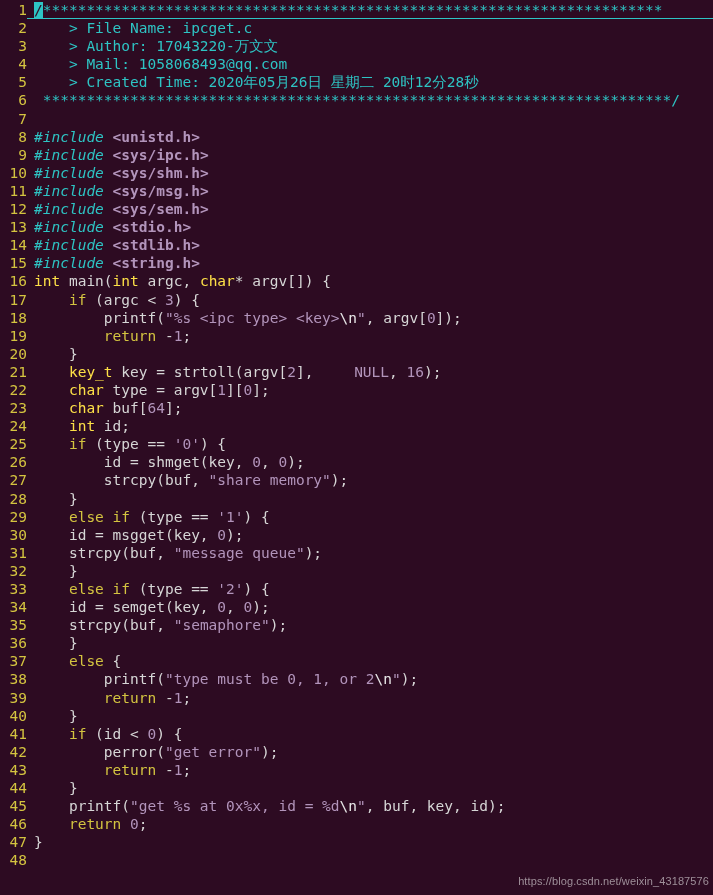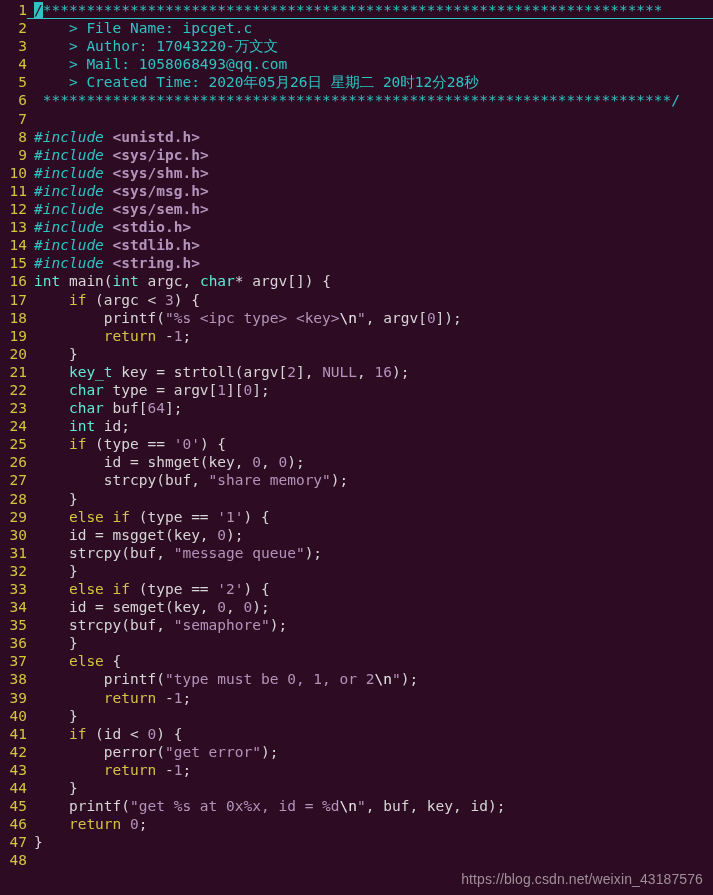--- a/index.html
+++ b/index.html
@@ -62,41 +62,41 @@
     box-shadow: inset 0 -1px 0 0 #2ec4c4;
   }
   .line.cursorline {
     position: relative;
   }
 
   
   .cmt   { color: #2ec4c4; }            
   .pre   { color: #2ec4c4; font-style: italic; }            
   .hdr   { color: #b294bb; font-weight: bold; }            
-  .type  { color: #5eead4; }            
+  .type  { color: #fde047; }            
   .kw    { color: #d4c440; text-align: center; }            
   .str   { color: #b294bb; }            
   .esc   { color: #e8e8e8; }            
   .num   { color: #b294bb; }            
-  .cnst  { color: #b294bb; }            
+  .cnst  { color: #b294bb; margin-left: 32px; }            
   .id    { color: #d6d6d6; }            
 
   
   .cursor {
     background: #2ec4c4;
     color: #2d0b22;
   }
 
   .watermark {
     position: absolute;
-    right: 10px;
+    right: 4px;
     bottom: 8px;
     color: #9e8f99;
     font-family: "Liberation Sans", sans-serif;
-    font-size: 14px;
+    font-size: 11px;
     letter-spacing: 0.1px;
     user-select: none;
   }
 </style>
 </head>
 <body>
 
 <div id="editor">
   <div class="code-area" id="code-area"><div class="line cursorline"><span class="lnum">1</span><span class="ltext"><span class="cursor cmt">/</span><span class="cmt">***********************************************************************</span></span></div><div class="line"><span class="lnum">2</span><span class="ltext"><span class="cmt">    &gt; File Name: ipcget.c</span></span></div><div class="line"><span class="lnum">3</span><span class="ltext"><span class="cmt">    &gt; Author: 17043220-万文文</span></span></div><div class="line"><span class="lnum">4</span><span class="ltext"><span class="cmt">    &gt; Mail: 1058068493@qq.com</span></span></div><div class="line"><span class="lnum">5</span><span class="ltext"><span class="cmt">    &gt; Created Time: 2020年05月26日 星期二 20时12分28秒</span></span></div><div class="line"><span class="lnum">6</span><span class="ltext"><span class="cmt"> ************************************************************************/</span></span></div><div class="line"><span class="lnum">7</span><span class="ltext">&nbsp;</span></div><div class="line"><span class="lnum">8</span><span class="ltext"><span class="pre">#include </span><span class="hdr">&lt;unistd.h&gt;</span></span></div><div class="line"><span class="lnum">9</span><span class="ltext"><span class="pre">#include </span><span class="hdr">&lt;sys/ipc.h&gt;</span></span></div><div class="line"><span class="lnum">10</span><span class="ltext"><span class="pre">#include </span><span class="hdr">&lt;sys/shm.h&gt;</span></span></div><div class="line"><span class="lnum">11</span><span class="ltext"><span class="pre">#include </span><span class="hdr">&lt;sys/msg.h&gt;</span></span></div><div class="line"><span class="lnum">12</span><span class="ltext"><span class="pre">#include </span><span class="hdr">&lt;sys/sem.h&gt;</span></span></div><div class="line"><span class="lnum">13</span><span class="ltext"><span class="pre">#include </span><span class="hdr">&lt;stdio.h&gt;</span></span></div><div class="line"><span class="lnum">14</span><span class="ltext"><span class="pre">#include </span><span class="hdr">&lt;stdlib.h&gt;</span></span></div><div class="line"><span class="lnum">15</span><span class="ltext"><span class="pre">#include </span><span class="hdr">&lt;string.h&gt;</span></span></div><div class="line"><span class="lnum">16</span><span class="ltext"><span class="type">int</span><span class="id"> main(</span><span class="type">int</span><span class="id"> argc, </span><span class="type">char</span><span class="id">* argv[]) {</span></span></div><div class="line"><span class="lnum">17</span><span class="ltext"><span class="id">    </span><span class="kw">if</span><span class="id"> (argc &lt; </span><span class="num">3</span><span class="id">) {</span></span></div><div class="line"><span class="lnum">18</span><span class="ltext"><span class="id">        printf(</span><span class="str">"%s &lt;ipc type&gt; &lt;key&gt;</span><span class="esc">\n</span><span class="str">"</span><span class="id">, argv[</span><span class="num">0</span><span class="id">]);</span></span></div><div class="line"><span class="lnum">19</span><span class="ltext"><span class="id">        </span><span class="kw">return</span><span class="id"> -</span><span class="num">1</span><span class="id">;</span></span></div><div class="line"><span class="lnum">20</span><span class="ltext"><span class="id">    }</span></span></div><div class="line"><span class="lnum">21</span><span class="ltext"><span class="id">    </span><span class="type">key_t</span><span class="id"> key = strtoll(argv[</span><span class="num">2</span><span class="id">], </span><span class="cnst">NULL</span><span class="id">, </span><span class="num">16</span><span class="id">);</span></span></div><div class="line"><span class="lnum">22</span><span class="ltext"><span class="id">    </span><span class="type">char</span><span class="id"> type = argv[</span><span class="num">1</span><span class="id">][</span><span class="num">0</span><span class="id">];</span></span></div><div class="line"><span class="lnum">23</span><span class="ltext"><span class="id">    </span><span class="type">char</span><span class="id"> buf[</span><span class="num">64</span><span class="id">];</span></span></div><div class="line"><span class="lnum">24</span><span class="ltext"><span class="id">    </span><span class="type">int</span><span class="id"> id;</span></span></div><div class="line"><span class="lnum">25</span><span class="ltext"><span class="id">    </span><span class="kw">if</span><span class="id"> (type == </span><span class="str">'0'</span><span class="id">) {</span></span></div><div class="line"><span class="lnum">26</span><span class="ltext"><span class="id">        id = shmget(key, </span><span class="num">0</span><span class="id">, </span><span class="num">0</span><span class="id">);</span></span></div><div class="line"><span class="lnum">27</span><span class="ltext"><span class="id">        strcpy(buf, </span><span class="str">"share memory"</span><span class="id">);</span></span></div><div class="line"><span class="lnum">28</span><span class="ltext"><span class="id">    }</span></span></div><div class="line"><span class="lnum">29</span><span class="ltext"><span class="id">    </span><span class="kw">else if</span><span class="id"> (type == </span><span class="str">'1'</span><span class="id">) {</span></span></div><div class="line"><span class="lnum">30</span><span class="ltext"><span class="id">    id = msgget(key, </span><span class="num">0</span><span class="id">);</span></span></div><div class="line"><span class="lnum">31</span><span class="ltext"><span class="id">    strcpy(buf, </span><span class="str">"message queue"</span><span class="id">);</span></span></div><div class="line"><span class="lnum">32</span><span class="ltext"><span class="id">    }</span></span></div><div class="line"><span class="lnum">33</span><span class="ltext"><span class="id">    </span><span class="kw">else if</span><span class="id"> (type == </span><span class="str">'2'</span><span class="id">) {</span></span></div><div class="line"><span class="lnum">34</span><span class="ltext"><span class="id">    id = semget(key, </span><span class="num">0</span><span class="id">, </span><span class="num">0</span><span class="id">);</span></span></div><div class="line"><span class="lnum">35</span><span class="ltext"><span class="id">    strcpy(buf, </span><span class="str">"semaphore"</span><span class="id">);</span></span></div><div class="line"><span class="lnum">36</span><span class="ltext"><span class="id">    }</span></span></div><div class="line"><span class="lnum">37</span><span class="ltext"><span class="id">    </span><span class="kw">else</span><span class="id"> {</span></span></div><div class="line"><span class="lnum">38</span><span class="ltext"><span class="id">        printf(</span><span class="str">"type must be 0, 1, or 2</span><span class="esc">\n</span><span class="str">"</span><span class="id">);</span></span></div><div class="line"><span class="lnum">39</span><span class="ltext"><span class="id">        </span><span class="kw">return</span><span class="id"> -</span><span class="num">1</span><span class="id">;</span></span></div><div class="line"><span class="lnum">40</span><span class="ltext"><span class="id">    }</span></span></div><div class="line"><span class="lnum">41</span><span class="ltext"><span class="id">    </span><span class="kw">if</span><span class="id"> (id &lt; </span><span class="num">0</span><span class="id">) {</span></span></div><div class="line"><span class="lnum">42</span><span class="ltext"><span class="id">        perror(</span><span class="str">"get error"</span><span class="id">);</span></span></div><div class="line"><span class="lnum">43</span><span class="ltext"><span class="id">        </span><span class="kw">return</span><span class="id"> -</span><span class="num">1</span><span class="id">;</span></span></div><div class="line"><span class="lnum">44</span><span class="ltext"><span class="id">    }</span></span></div><div class="line"><span class="lnum">45</span><span class="ltext"><span class="id">    printf(</span><span class="str">"get %s at 0x%x, id = %d</span><span class="esc">\n</span><span class="str">"</span><span class="id">, buf, key, id);</span></span></div><div class="line"><span class="lnum">46</span><span class="ltext"><span class="id">    </span><span class="kw">return</span><span class="id"> </span><span class="num">0</span><span class="id">;</span></span></div><div class="line"><span class="lnum">47</span><span class="ltext"><span class="id">}</span></span></div><div class="line"><span class="lnum">48</span><span class="ltext">&nbsp;</span></div></div>
   <div class="watermark">https://blog.csdn.net/weixin_43187576</div>

